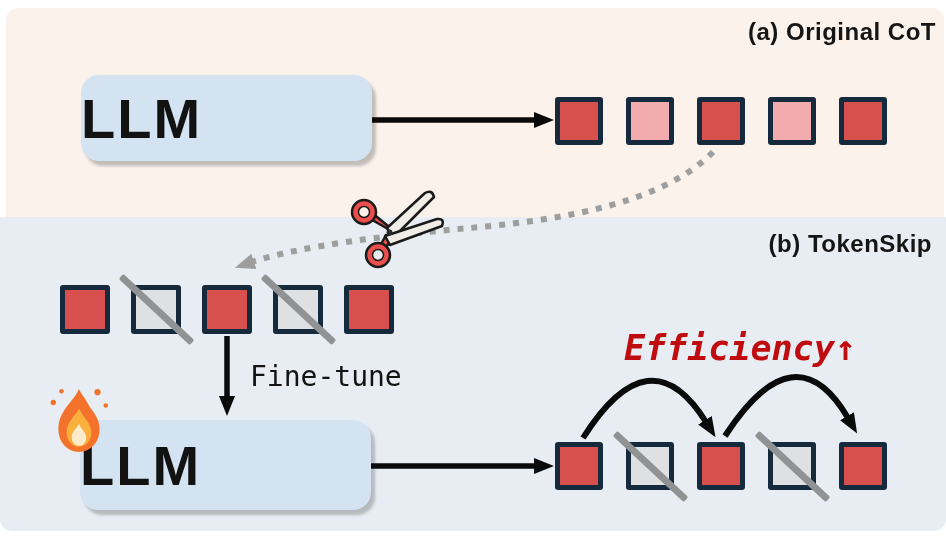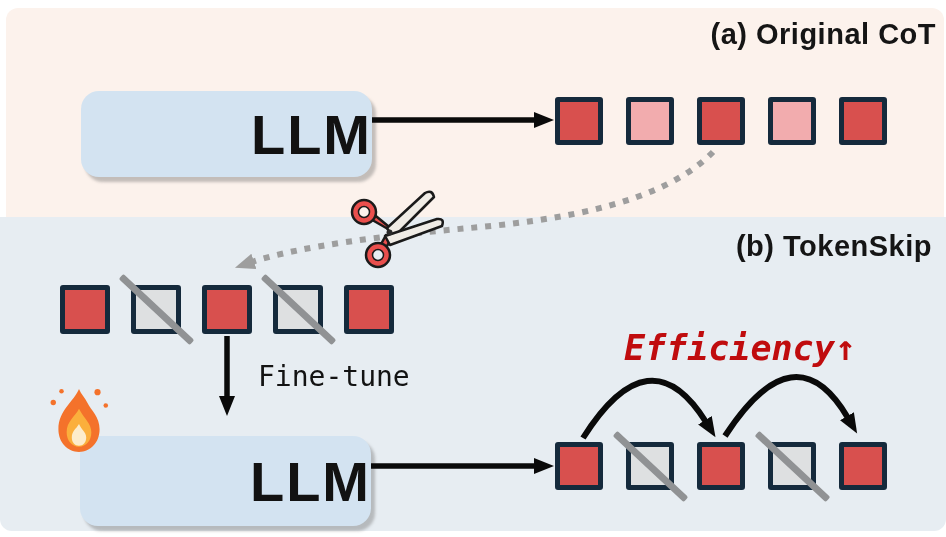--- a/index.html
+++ b/index.html
@@ -15,33 +15,32 @@
     background:var(--bg_top);
     border-radius:12px 12px 0 0;
   }
   #panel-b{
     left:0px;top:217px;width:946px;height:314px;
     background:var(--bg_bottom);
     border-radius:0 0 12px 12px;
   }
   .panel-label{
     position:absolute;
-    font-weight:bold;font-size:29px;letter-spacing:.5px;color:#151515;
+    font-weight:bold;font-size:24px;letter-spacing:.5px;color:#151515;
     white-space:nowrap;
   }
   #label-a{top:18px;right:10px;}
   #label-b{top:230px;right:14px;margin-left:11px;}
   
   .llm-box{
-    position:absolute;display:flex;align-items:center;justify-content:flex-end;
+    position:absolute;display:flex;align-items:center;justify-content:flex-start;
     background:var(--llm_fill);
     border-radius:18px;
     box-shadow:4px 5px 3px rgba(110,110,110,.40);
     z-index:2;
-    margin-top:16px;
   }
   #llm-top{left:81px;top:75px;width:291px;height:86px;}
   #llm-bottom{left:80px;top:420px;width:291px;height:90px;}
   .llm-text{font-size:56px;font-weight:bold;color:#121212;letter-spacing:2px;}
   
   .token-row{position:absolute;display:flex;z-index:2;}
   #row-original{left:555px;top:97px;gap:23px;}
   #row-pruned{left:60px;top:285px;gap:21px;}
   #row-output{left:555px;top:442px;gap:23px;}
   .token{
@@ -59,21 +58,21 @@
     background:var(--slash);border-radius:2px;
     transform:rotate(-47deg);
   }
   
   #arrow-layer{position:absolute;left:0;top:0;z-index:3;pointer-events:none;}
   .arrow-black{stroke:var(--arrow);fill:none;}
   .arrow-gray{stroke:var(--dotted);fill:none;}
   
   .mono{font-family:"DejaVu Sans Mono", monospace;color:#131313;}
   #pruning-label{position:absolute;left:432px;top:226px;font-size:31px;z-index:4;}
-  #finetune-label{position:absolute;left:250px;top:360px;font-size:28px;z-index:4;margin-left:8px;}
+  #finetune-label{position:absolute;left:250px;top:360px;font-size:28px;z-index:4;}
   #efficiency-label{
     position:absolute;left:624px;top:328px;z-index:4;
     font-family:"DejaVu Sans Mono", monospace;
     font-size:35px;font-weight:bold;font-style:italic;
     color:var(--efficiency);
   }
   #scissors{position:absolute;left:344px;top:188px;z-index:5;}
   #fire{position:absolute;left:46px;top:386px;z-index:5;}
 </style>
 </head>

